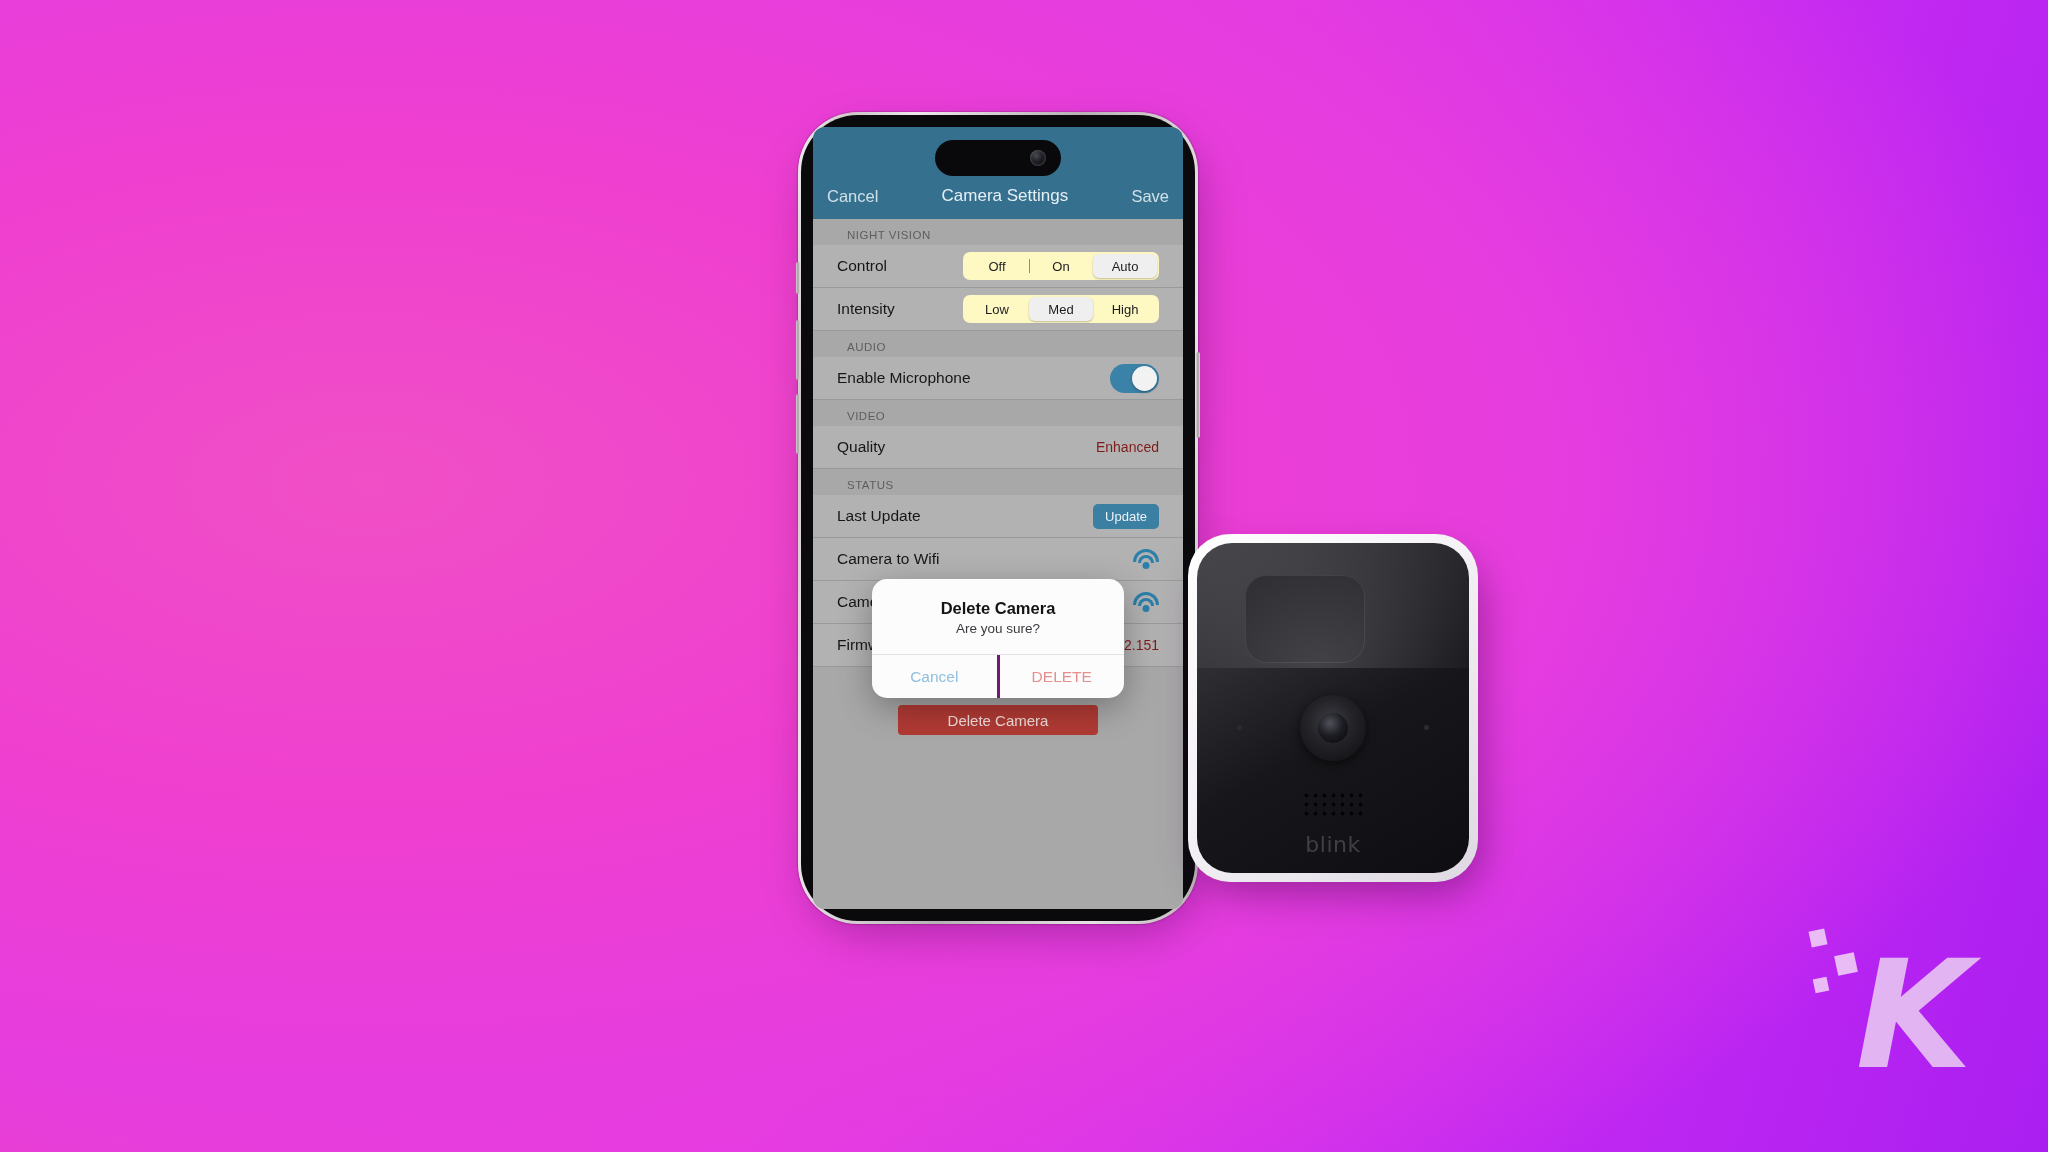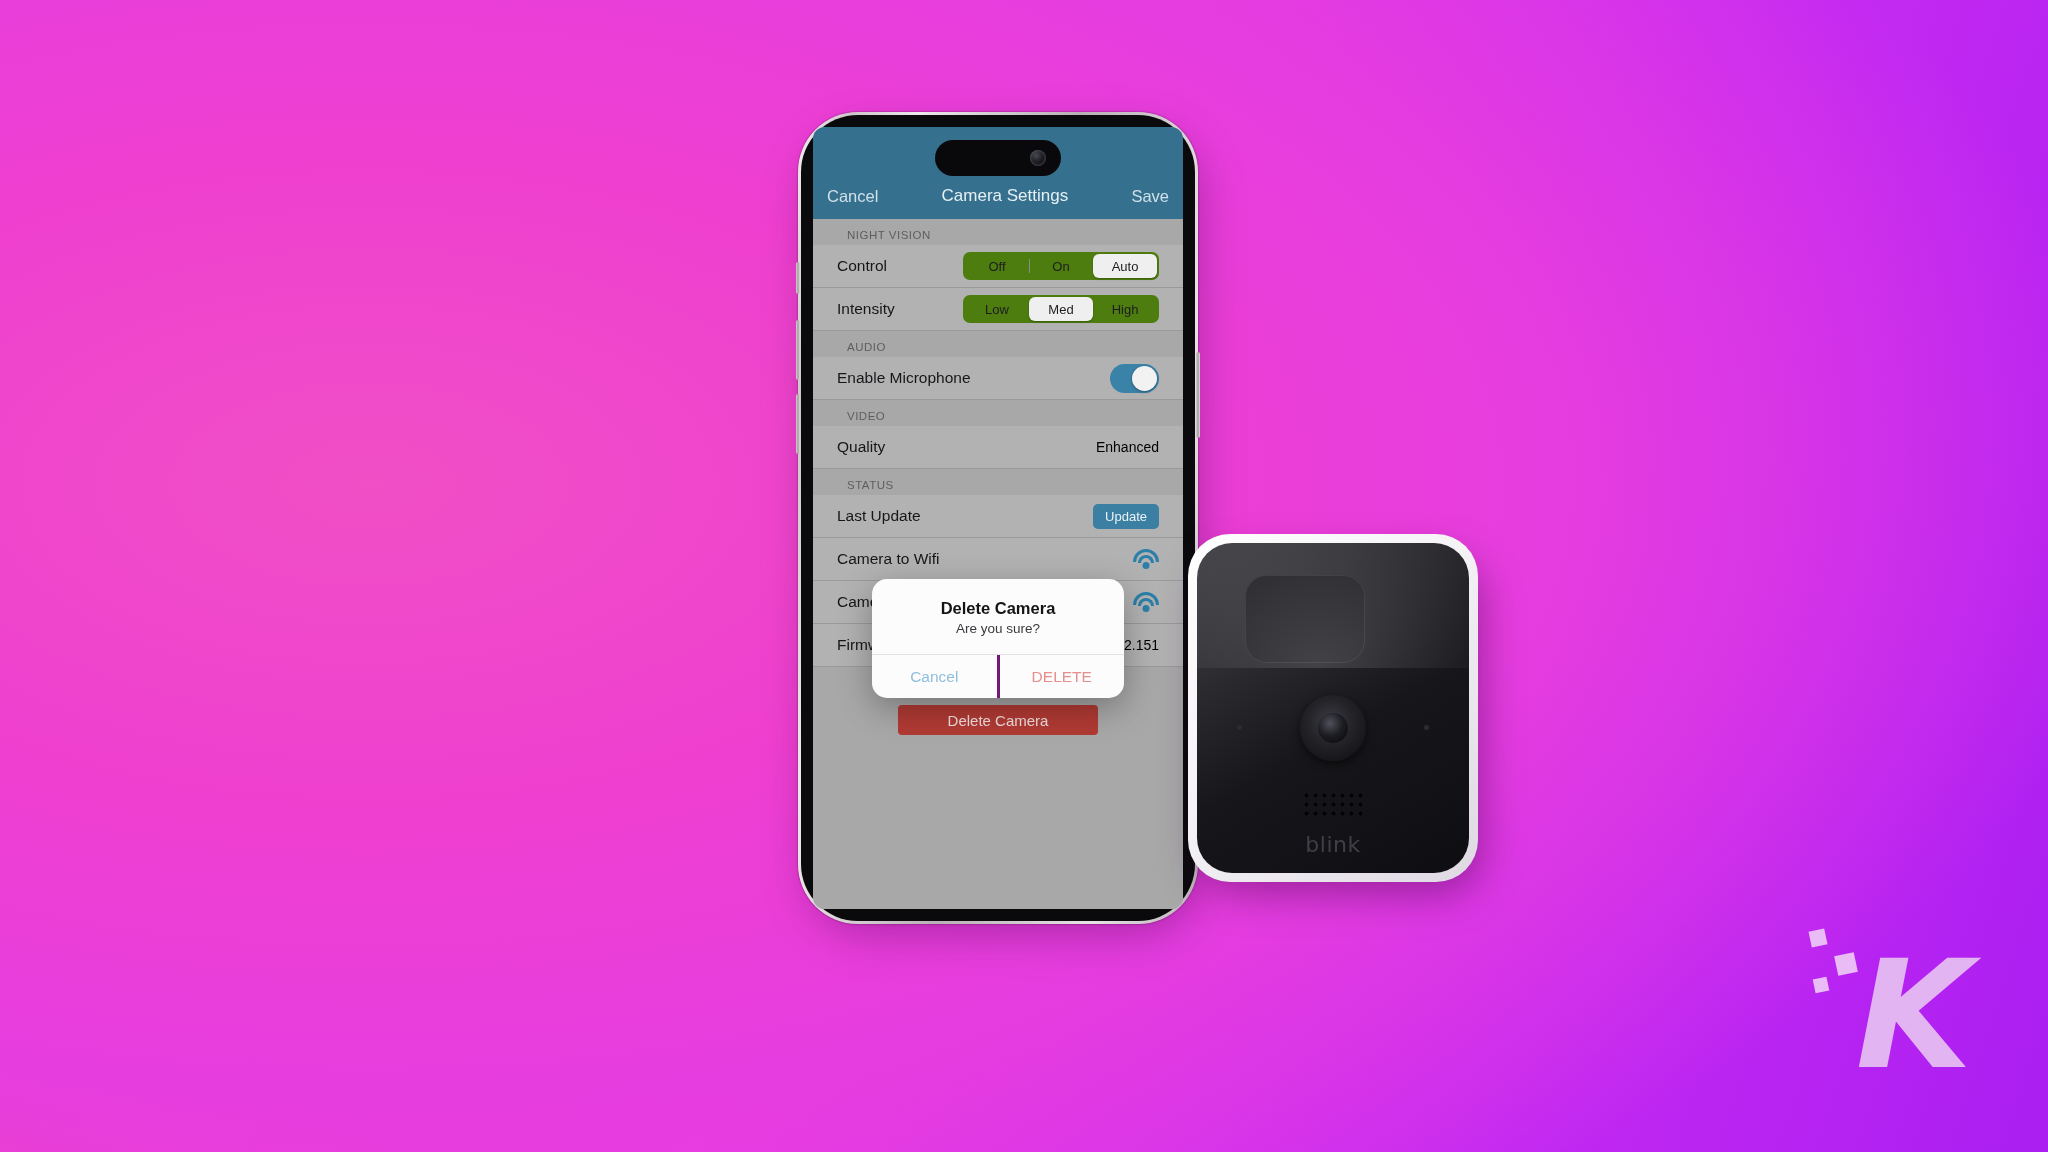--- a/index.html
+++ b/index.html
@@ -68,25 +68,25 @@
   .sec-head{
     height:26px; display:flex; align-items:flex-end; padding:0 0 4px 14px;
     color:#5e5e5e; font-size:11.5px; letter-spacing:.5px; background:#a8a8a8;margin-left:20px;
   }
   .row{
     height:43px; display:flex; align-items:center; padding:0 24px;
     background:#b2b2b2; border-bottom:1px solid #9a9a9a; position:relative;
   }
   .row:first-of-type{ border-top:1px solid #9a9a9a; }
   .row-label{ color:#17171a; font-size:15.5px; flex:1 1 auto; }
-  .row-value{ color:#000000; font-size:14px; }
+  .row-value{ color:#7f1d1d; font-size:14px; }
 
   
   .seg{
-    display:flex; background:#4d7c0f; border-radius:7px; padding:2px;
+    display:flex; background:#fef9c3; border-radius:7px; padding:2px;
     height:28px; width:196px;
   }
   .seg .opt{
     flex:1; display:flex; align-items:center; justify-content:center;
     font-size:13px; color:#1d1d1f; border-radius:6px; position:relative;
   }
   .seg .opt.sel{ background:#efefef; box-shadow:0 1px 2px rgba(0,0,0,.25); }
   .seg .opt + .opt::before{
     content:""; position:absolute; left:0; top:5px; bottom:5px; width:1px; background:#8b8b8b;
   }

